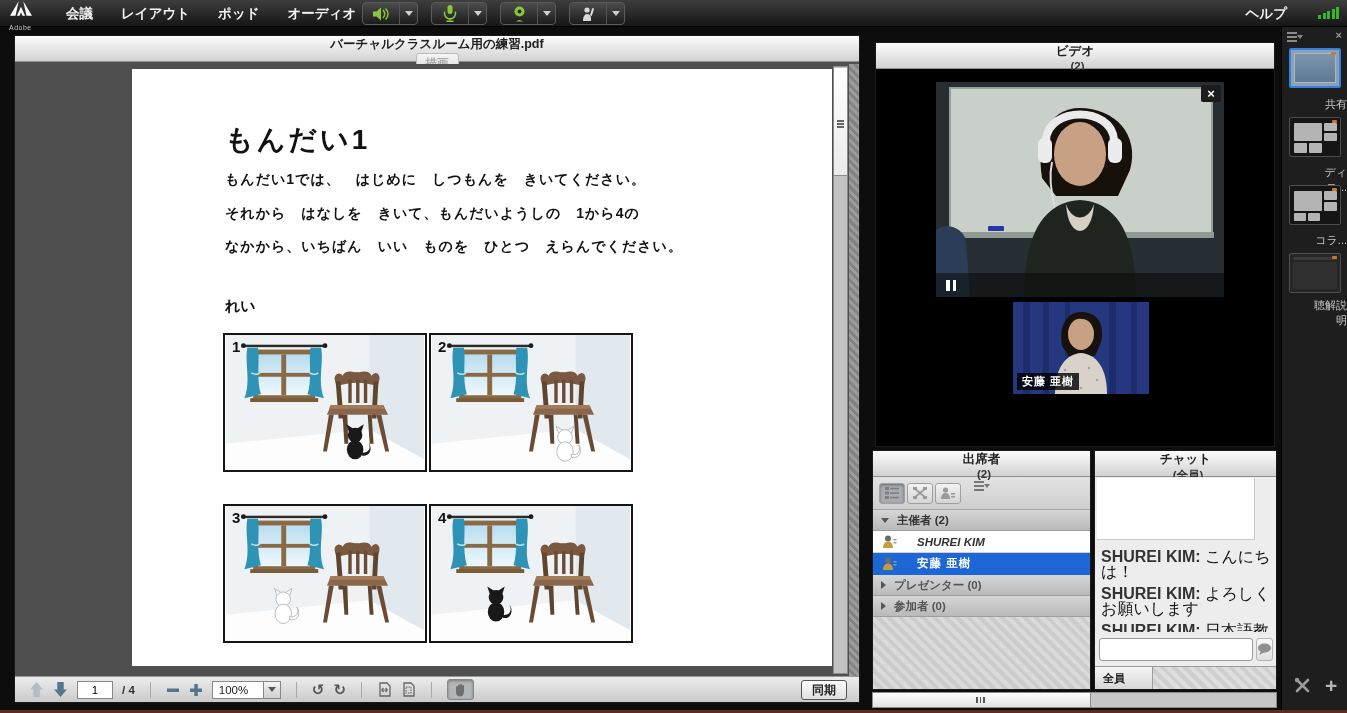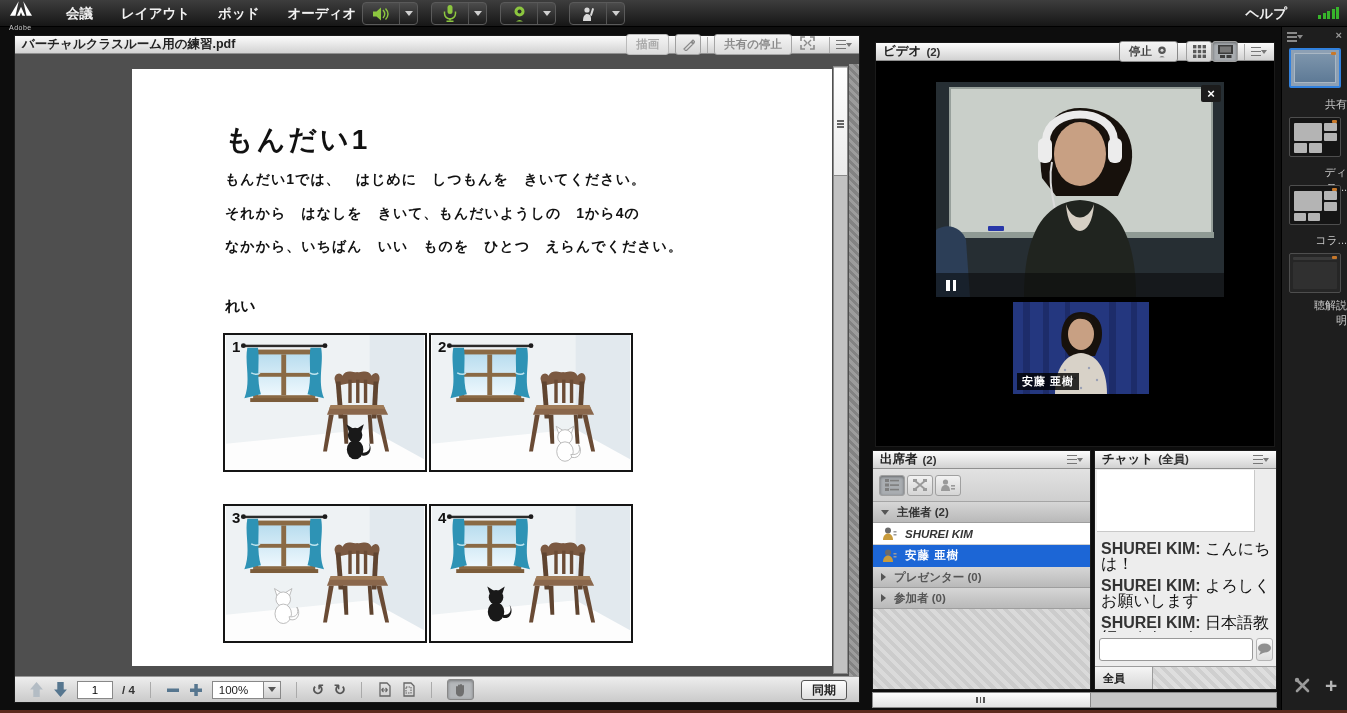--- a/index.html
+++ b/index.html
@@ -20,22 +20,22 @@
     background:linear-gradient(#4c4c4c,#1c1c1c); height:23px; }
   .ctl-btn { width:37px; display:flex; align-items:center; justify-content:center; border-right:1px solid #555; }
   .ctl-dd { width:17px; display:flex; align-items:center; justify-content:center; }
   .tri-dn { width:0; height:0; border-left:4px solid transparent; border-right:4px solid transparent; border-top:5px solid #cfcfcf; }
   .help-label { position:absolute; right:60px; top:5px; color:#f0f0f0; font-size:13.5px; font-weight:bold; }
   .signal { position:absolute; right:8px; top:7px; display:flex; align-items:flex-end; gap:1.5px; }
   .signal i { display:block; width:3px; background:#37b52b; }
 
   
   .pod { position:absolute; border:1px solid #1a1a1a; background:#e9e9e9; }
-  .pod-head { position:relative; height:18px; background:linear-gradient(#fcfcfc,#d2d2d2);
-    border-bottom:1px solid #8f8f8f; display:flex; align-items:center; padding:0 7px; }
+  .pod-head { position:relative; height:26px; background:linear-gradient(#fcfcfc,#d2d2d2);
+    border-bottom:1px solid #8f8f8f; display:flex; align-items:center; padding:0 7px;flex-direction:column; }
   .pod-title { font-size:12.5px; font-weight:bold; color:#222; }
   .pod-count { font-size:11.5px; font-weight:bold; color:#333; margin-left:5px; }
   .pod-head .spacer { flex:1; }
   .hmenu { width:16px; height:12px; position:relative; display:inline-block; }
   .hmenu i { position:absolute; left:0; width:10px; height:1.5px; background:#777; }
   .hmenu i:nth-child(1){top:1px} .hmenu i:nth-child(2){top:5px} .hmenu i:nth-child(3){top:9px}
   .hmenu b { position:absolute; right:0; top:4px; width:0; height:0;
     border-left:3px solid transparent; border-right:3px solid transparent; border-top:4px solid #777; }
   .sep-v { width:1px; height:16px; background:#aaa; margin:0 6px; }
   .ghost-btn { border:1px solid #a5a5a5; border-radius:3px; color:#8c8c8c; font-size:11.5px; font-weight:bold;
@@ -96,21 +96,21 @@
 
   
   .att-pod { left:872px; top:450px; width:219px; height:240px; background:#dcdcdc; display:flex; flex-direction:column; }
   .att-toolbar { height:33px; background:linear-gradient(#e2e2e2,#cfcfcf); border-bottom:1px solid #a5a5a5;
     display:flex; align-items:center; padding-left:6px; gap:2px; }
   .sec-row { height:21px; background:linear-gradient(#d6d6d6,#b9b9b9); border-bottom:1px solid #9e9e9e;
     display:flex; align-items:center; padding-left:8px; gap:8px; }
   .sec-row .lbl { font-size:11.5px; font-weight:bold; color:#333; }
   .tri-r { width:0; height:0; border-top:4px solid transparent; border-bottom:4px solid transparent; border-left:5px solid #555; }
   .tri-d2 { width:0; height:0; border-left:4px solid transparent; border-right:4px solid transparent; border-top:5px solid #555; }
-  .name-row { height:22px; background:#fff; border-bottom:1px solid #d0d0d0; display:flex; align-items:center; padding-left:10px; gap:8px; }
+  .name-row { height:22px; background:#fff; border-bottom:1px solid #d0d0d0; display:flex; align-items:center; padding-left:10px; gap:20px; }
   .name-row .nm { font-size:11.5px; font-weight:bold; color:#333; font-style:italic; }
   .name-row.selected { background:#1c66d6; border-bottom-color:#1c66d6; }
   .name-row.selected .nm { color:#fff; font-style:normal; letter-spacing:1px; }
   .att-fill { flex:1; background:repeating-linear-gradient(45deg,#dadada 0 4px,#cccccc 4px 8px); }
 
   
   .chat-pod { left:1094px; top:450px; width:183px; height:240px; background:#ededed; display:flex; flex-direction:column; }
   .chat-body { flex:1; position:relative; background:#ededed; overflow:hidden; }
   .chat-white { position:absolute; left:2px; top:1px; width:158px; height:62px; background:#fff;
     border-right:1px solid #c9c9c9; border-bottom:1px solid #c9c9c9; }

